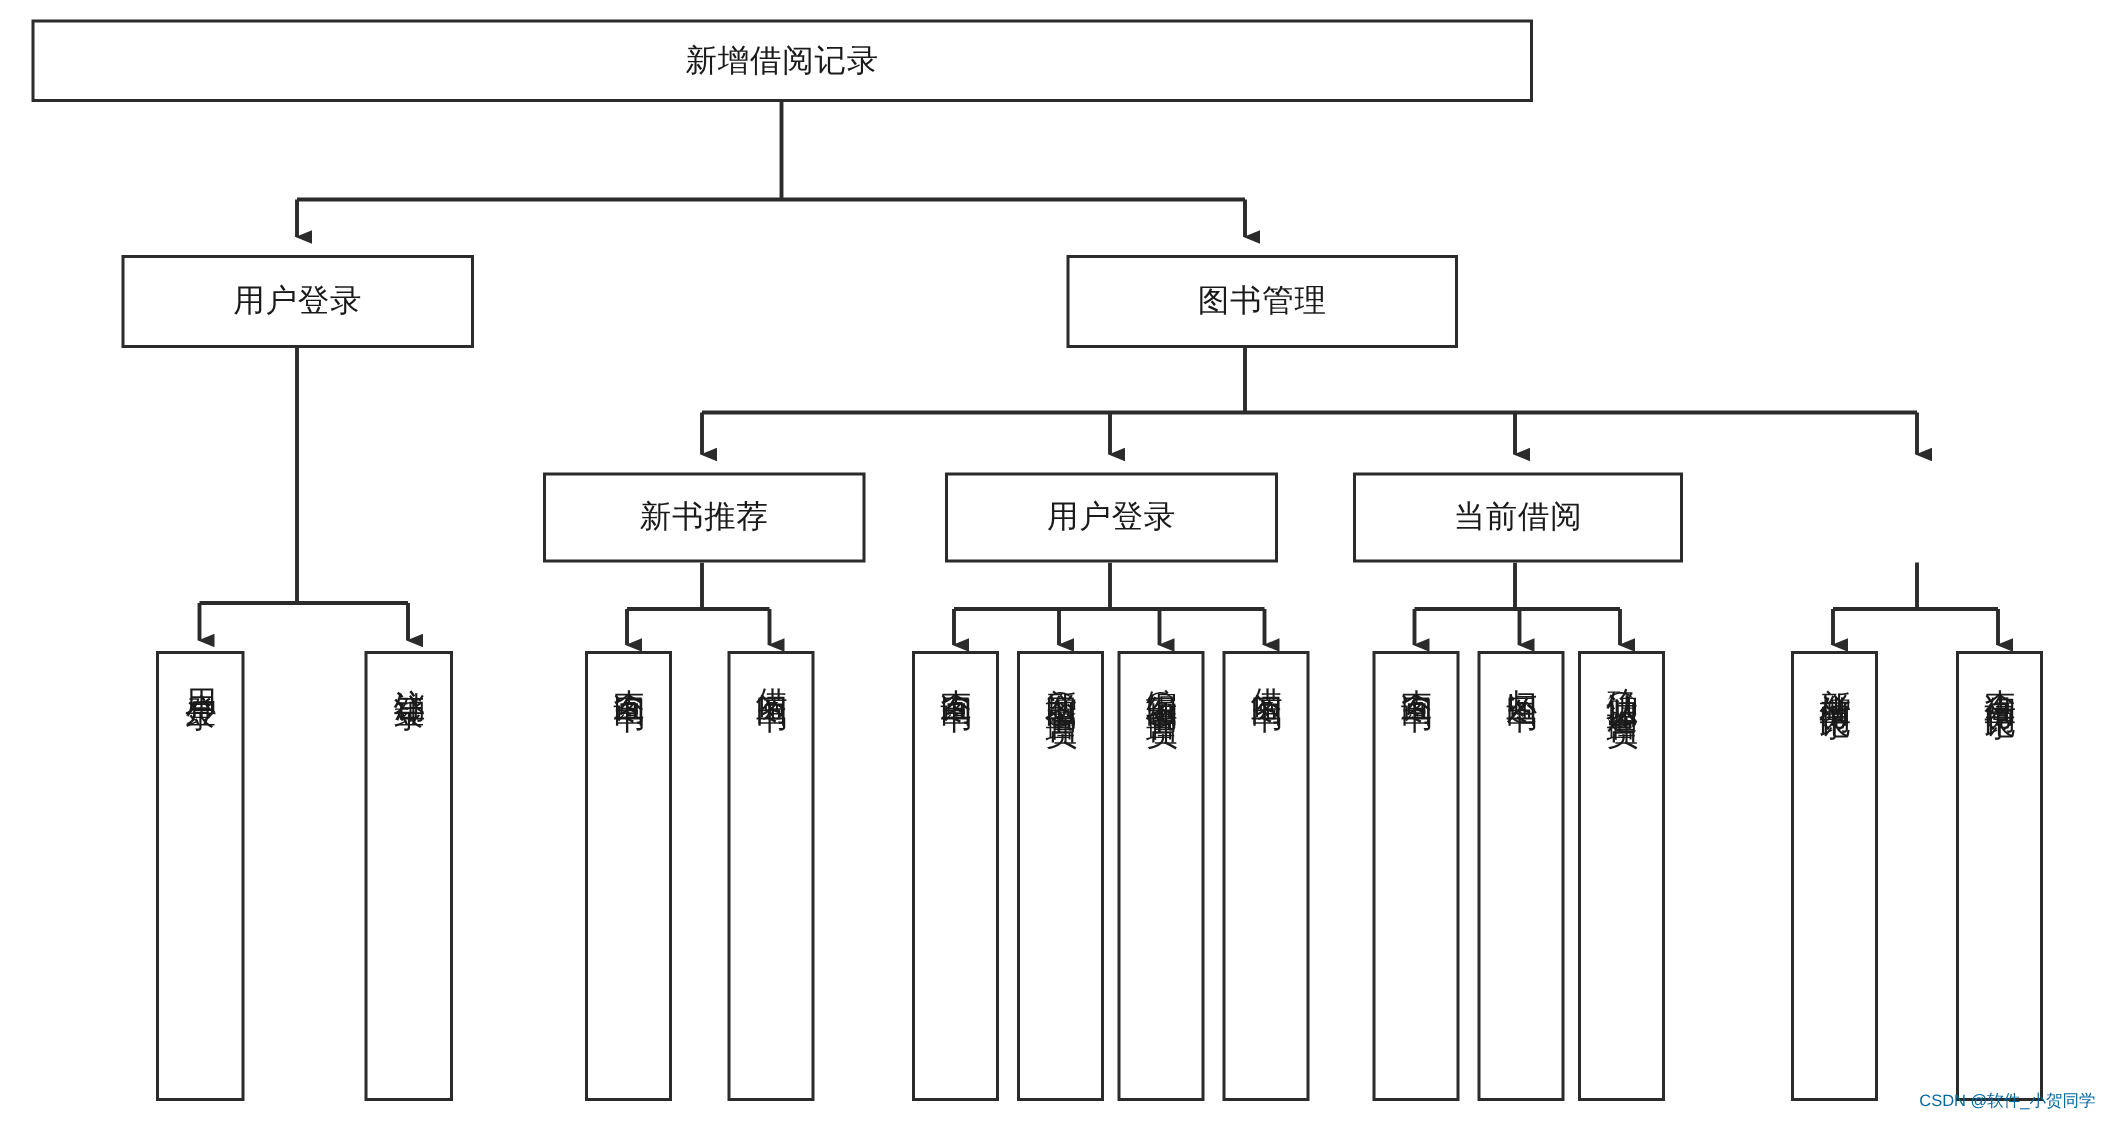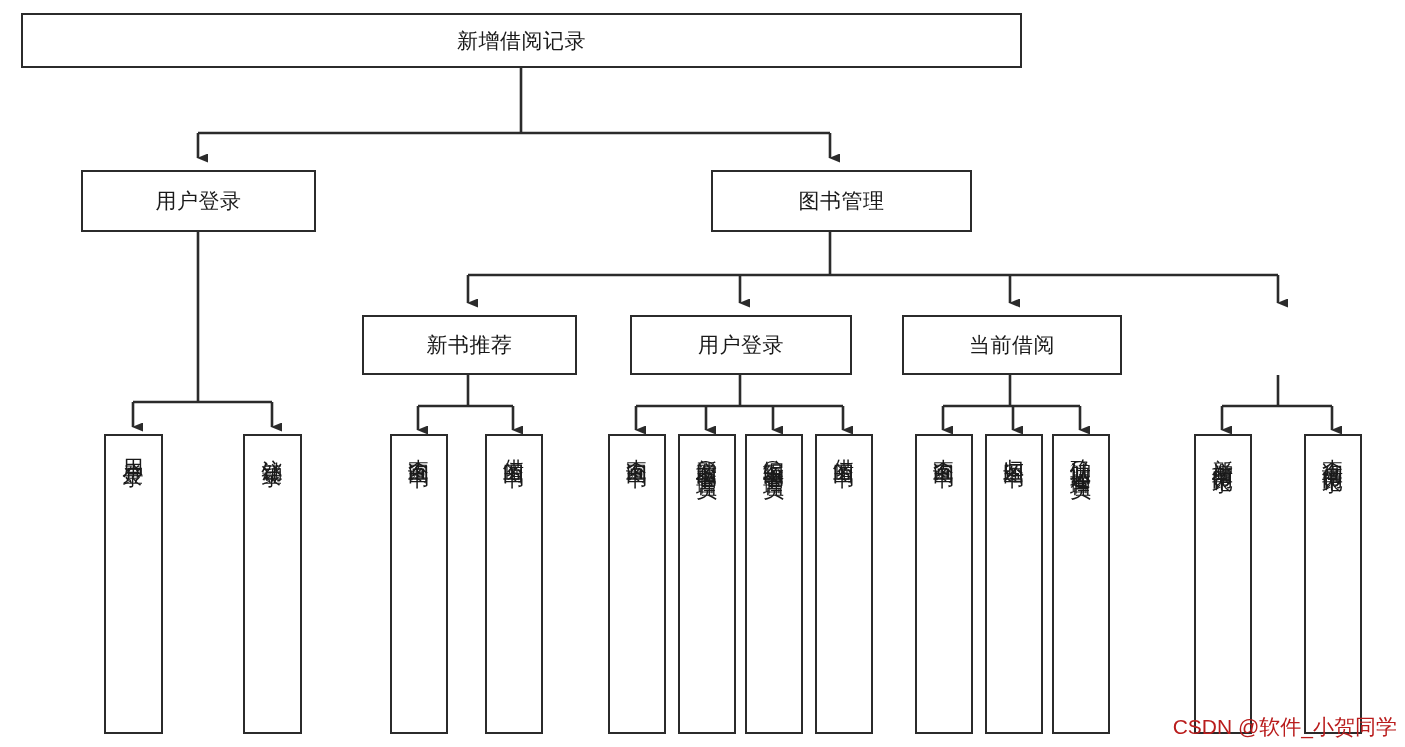--- a/index.html
+++ b/index.html
@@ -39,22 +39,22 @@
     writing-mode:vertical-rl;
     text-orientation:upright;
     font-size:21px;
     letter-spacing:3px;
     line-height:1;
   }
   .watermark{
     position:absolute;
     right:8px;
     bottom:6px;
-    font-size:21px;
-    color:#b91c1c;
+    font-size:11px;
+    color:#0369a1;
     z-index:5;
     white-space:pre;
   }
 </style>
 </head>
 <body>
 
 <div id="canvas">
 
   <svg class="wires" viewBox="0 0 1405 747">

